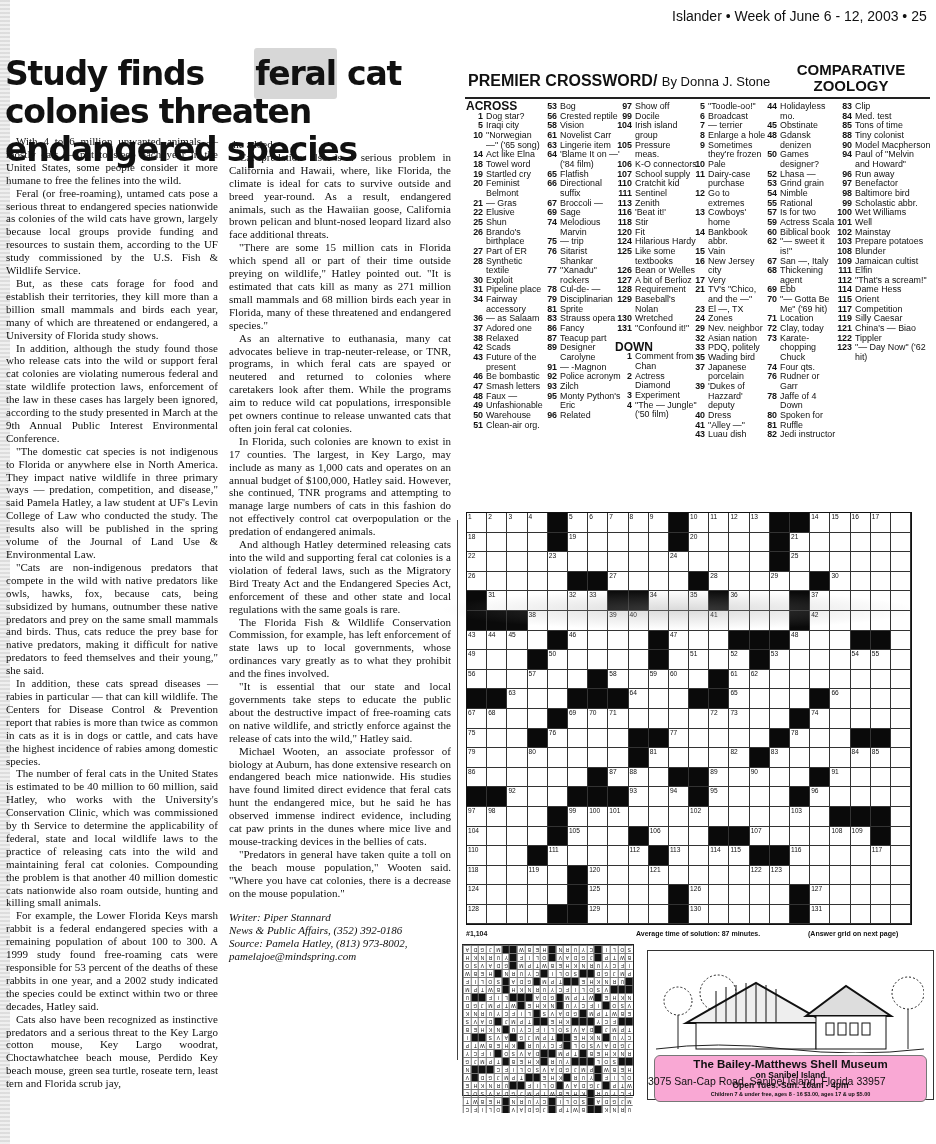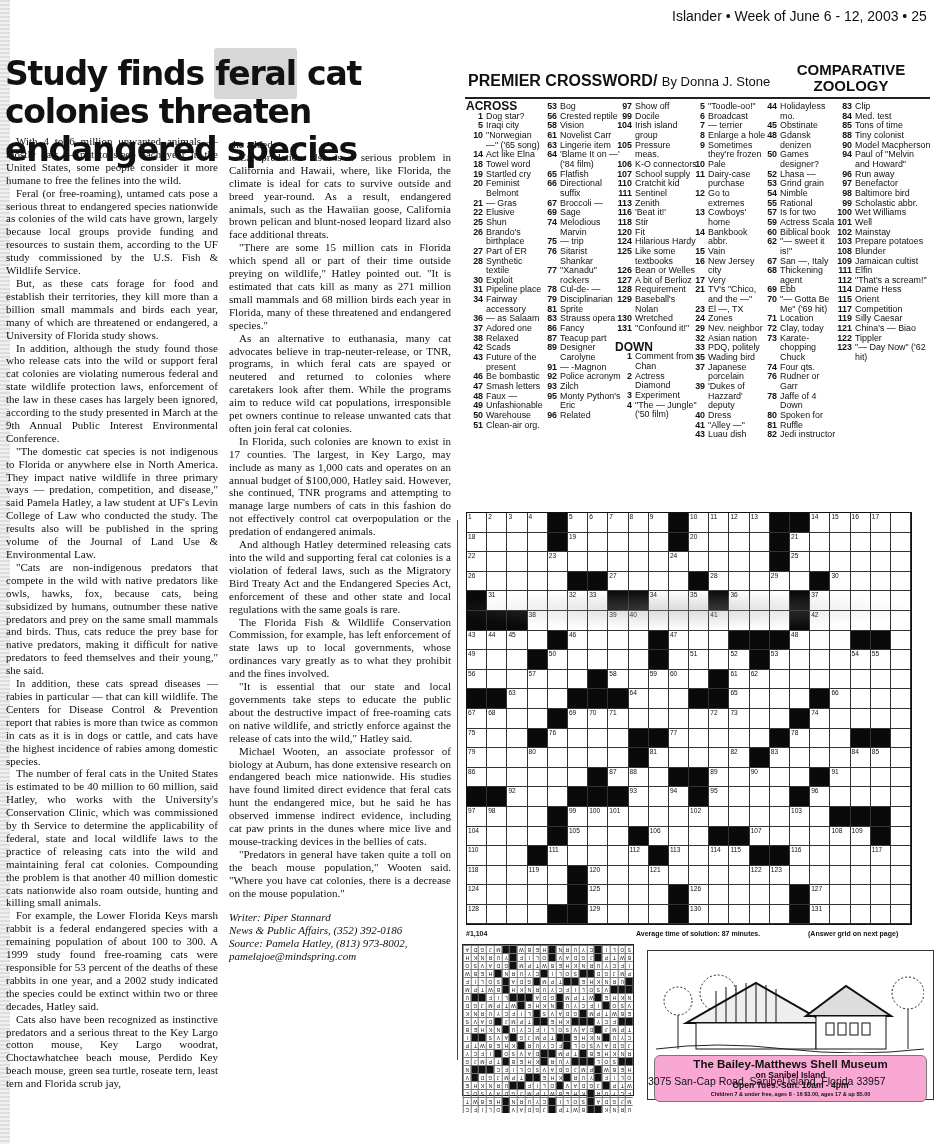--- a/index.html
+++ b/index.html
@@ -1,20 +1,20 @@
 <!DOCTYPE html>
 <html><head>
 <meta charset="utf-8">
 <style>
   html,body{margin:0;padding:0;background:#fff;}
   body{width:936px;height:1144px;position:relative;overflow:hidden;font-family:"Liberation Serif",serif;color:#111;}
   .scanedge{position:absolute;left:0;top:0;width:10px;height:1144px;background:repeating-linear-gradient(180deg,#cfcfcf 0 2px,#e9e9e9 2px 4px);opacity:.7;}
   .folio{position:absolute;left:672px;top:8px;font-family:"Liberation Sans",sans-serif;font-size:14px;white-space:nowrap;}
   .headline{position:absolute;left:5px;top:55px;width:455px;font-family:"DejaVu Sans",sans-serif;font-weight:bold;font-size:33px;line-height:38px;letter-spacing:-1.2px;}
-  .headline .hl{background:#d7d7d7;border-radius:3px;padding:6px 1px;}
+  .headline .hl{background:#d7d7d7;border-radius:3px;padding:6px 1px;margin-left:40px;}
   .col{position:absolute;top:135px;font-size:11px;line-height:12.9px;text-align:justify;}
   .col p{margin:0;text-indent:10px;}
   .col1{left:6px;width:212px;}
   .col2{left:229px;width:222px;top:138px;}
   .credits{font-style:italic;margin-top:12px !important;text-indent:0 !important;text-align:left;}
   .vrule{position:absolute;left:457px;top:520px;width:1px;height:540px;background:#444;}
   .cw-title{position:absolute;left:468px;top:72px;font-family:"Liberation Sans",sans-serif;font-weight:bold;font-size:16px;white-space:nowrap;}
   .cw-title .by{font-weight:normal;font-size:13px;}
   .cw-theme{position:absolute;left:776px;top:62px;width:150px;text-align:center;font-family:"Liberation Sans",sans-serif;font-weight:bold;font-size:15px;line-height:16px;}
   .cw-rule{position:absolute;left:465px;top:97px;width:465px;height:2px;background:#222;}

